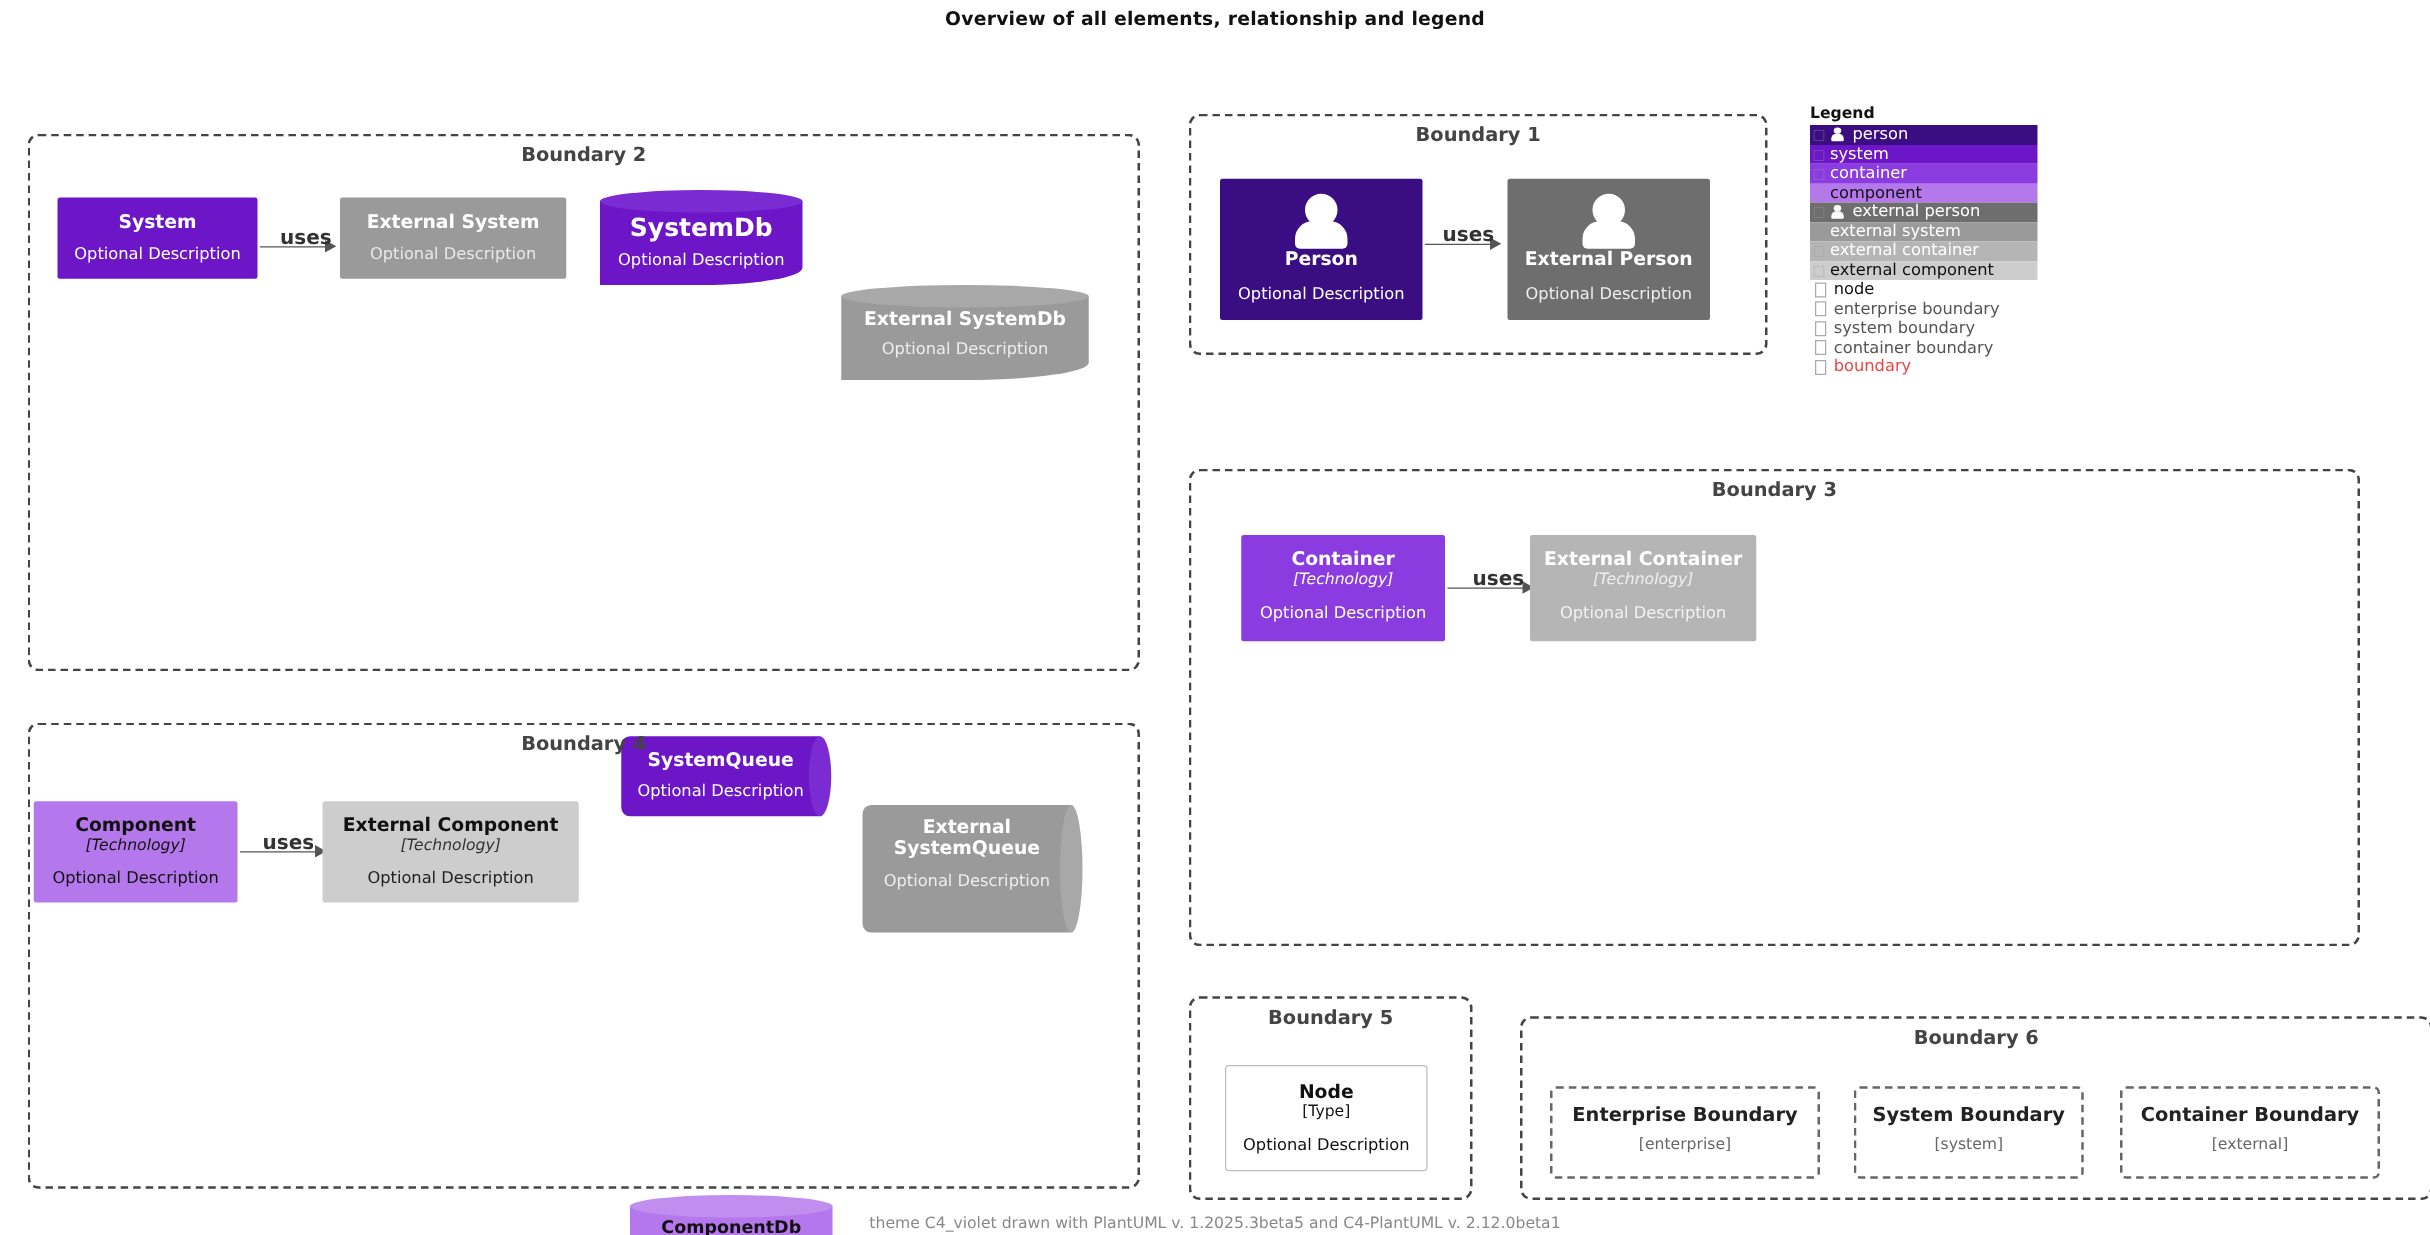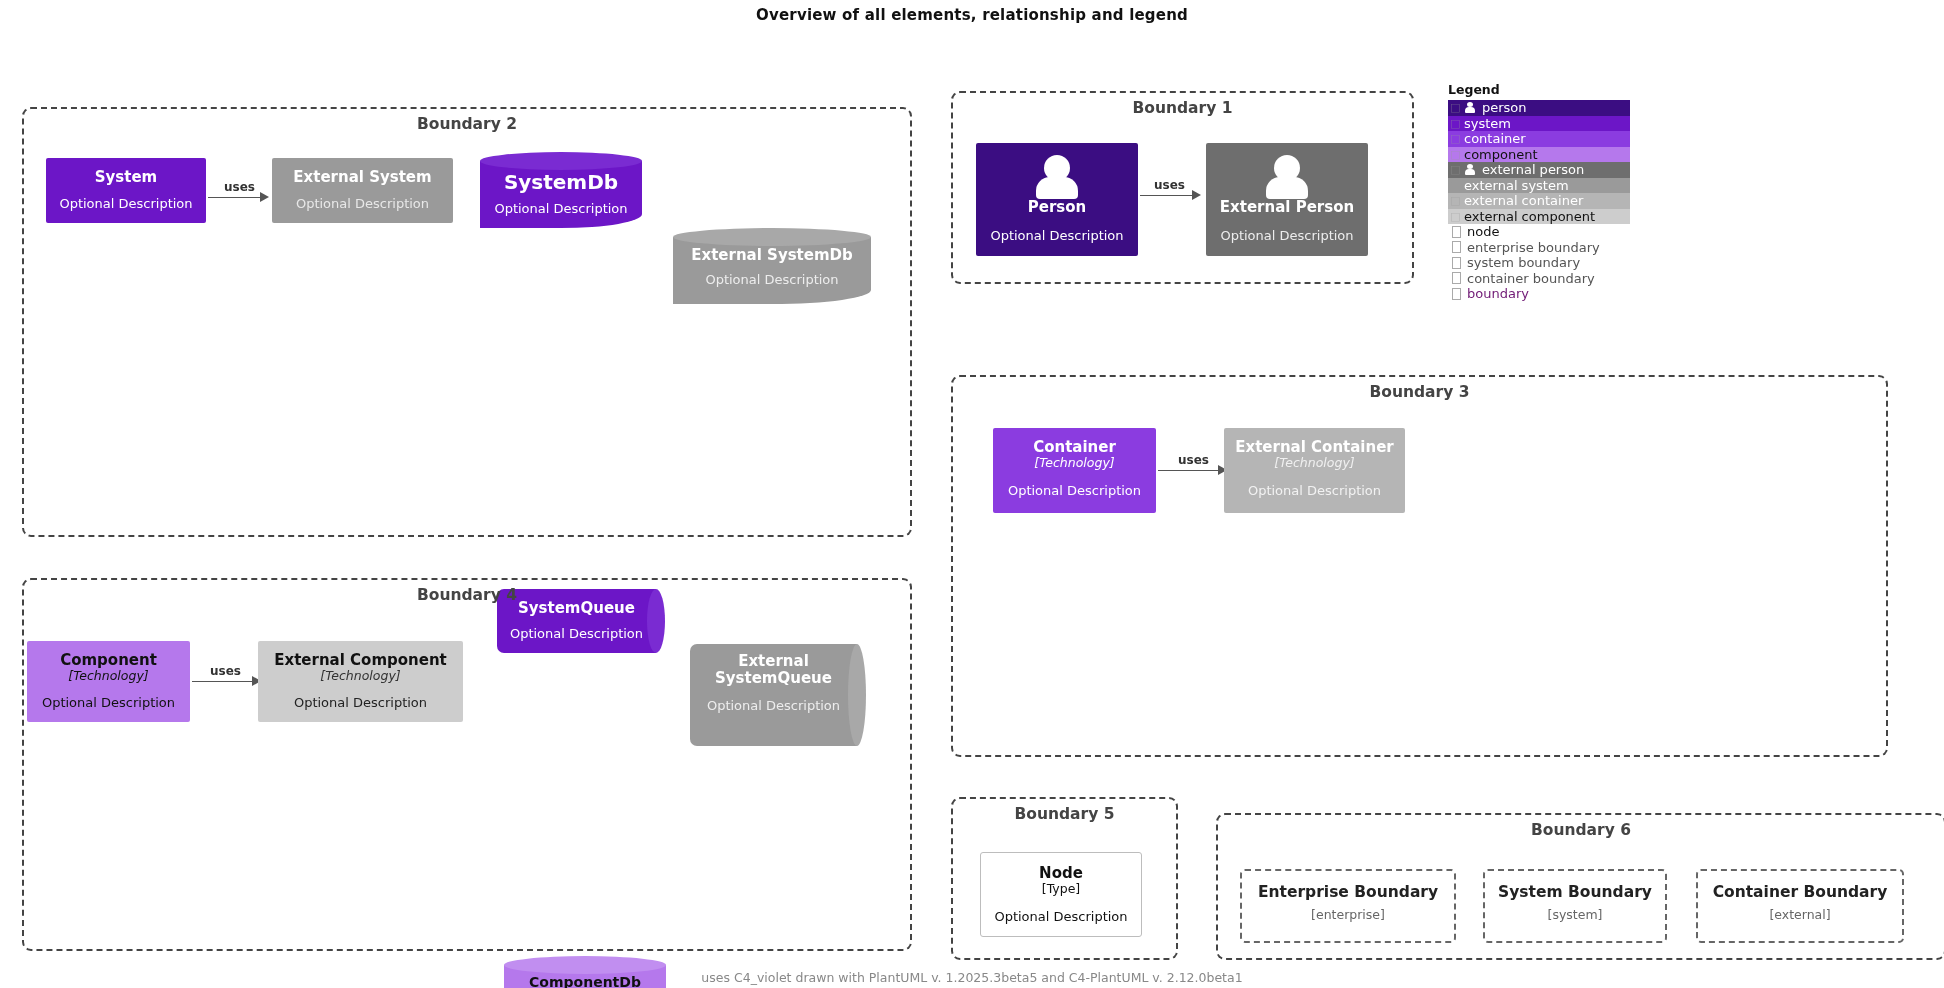--- a/index.html
+++ b/index.html
@@ -52,21 +52,21 @@
   
   .q{position:relative;}
   .q .body{position:absolute;left:0;right:9px;top:0;bottom:0;border-radius:7px 0 0 7px;}
   .q .cap{position:absolute;right:0;top:0;bottom:0;width:18px;border-radius:50%;}
   .q .txt{position:relative;z-index:3;}
 
   
   .rel-line{position:absolute;height:0;border-top:1.6px solid #555;}
   .rel-head{position:absolute;width:0;height:0;border-top:5px solid transparent;
             border-bottom:5px solid transparent;border-left:9px solid #555;}
-  .rel-label{position:absolute;font-size:12px;font-weight:bold;color:#333;
+  .rel-label{position:absolute;font-size:16px;font-weight:bold;color:#333;
              white-space:nowrap;}
 
   
   .pglyph{position:relative;width:46px;height:40px;margin-bottom:2px;}
   .pglyph .head{position:absolute;left:50%;transform:translateX(-50%);top:0;
                 width:26px;height:26px;border-radius:50%;background:#fff;}
   .pglyph .body{position:absolute;left:50%;transform:translateX(-50%);top:22px;
                 width:42px;height:22px;border-radius:14px 14px 4px 4px;background:#fff;}
 
   
@@ -292,20 +292,20 @@
         <span>enterprise boundary</span>
       </div>
       <div class="lg-row" style="color: rgb(85, 85, 85);">
         <span class="tofu"></span>
         <span>system boundary</span>
       </div>
       <div class="lg-row" style="color: rgb(85, 85, 85);">
         <span class="tofu"></span>
         <span>container boundary</span>
       </div>
-      <div class="lg-row" style="color: #701a75;">
+      <div class="lg-row" style="color: #ef4444;">
         <span class="tofu"></span>
         <span>boundary</span>
       </div>
     </div>
 </div>
 
-<div class="abs" id="footer">uses C4_violet drawn with PlantUML v. 1.2025.3beta5 and C4-PlantUML v. 2.12.0beta1</div>
+<div class="abs" id="footer">theme C4_violet drawn with PlantUML v. 1.2025.3beta5 and C4-PlantUML v. 2.12.0beta1</div>
 
 </body></html>

